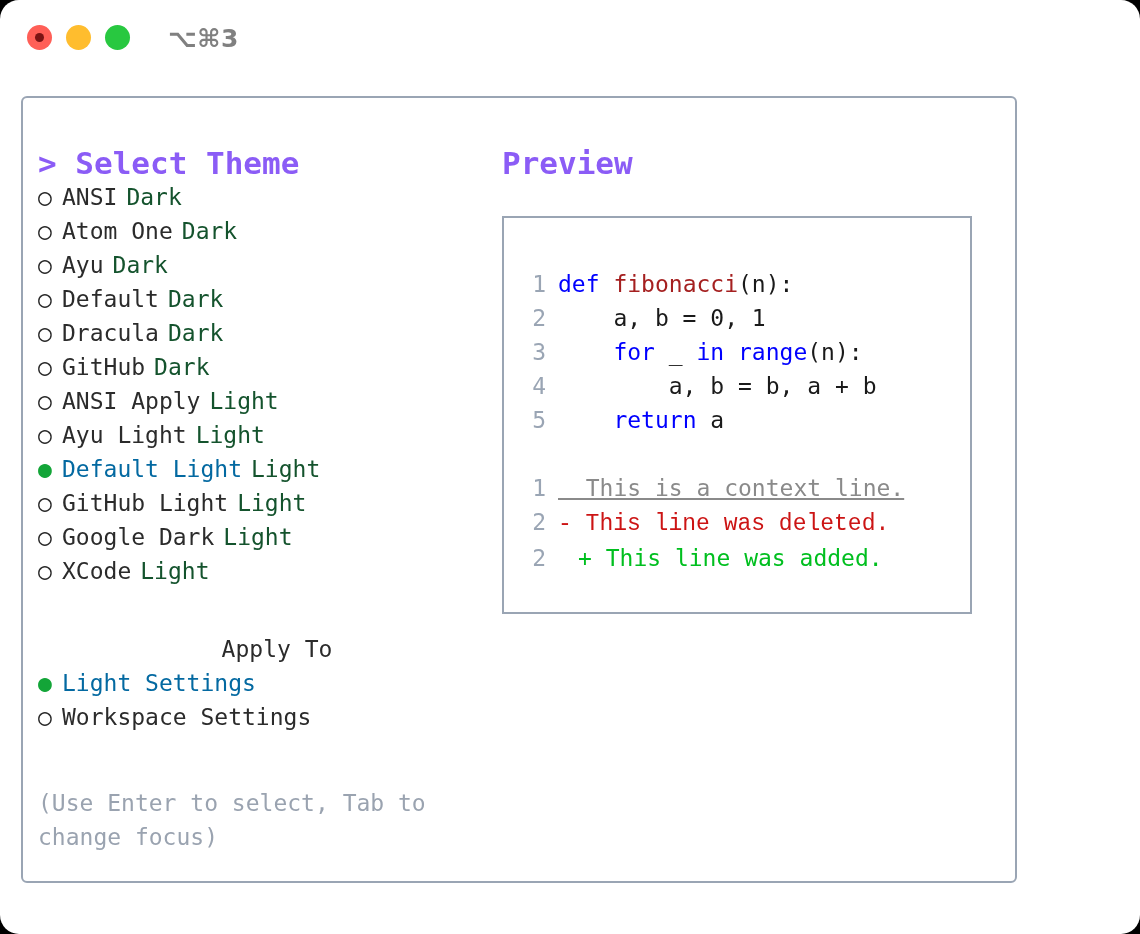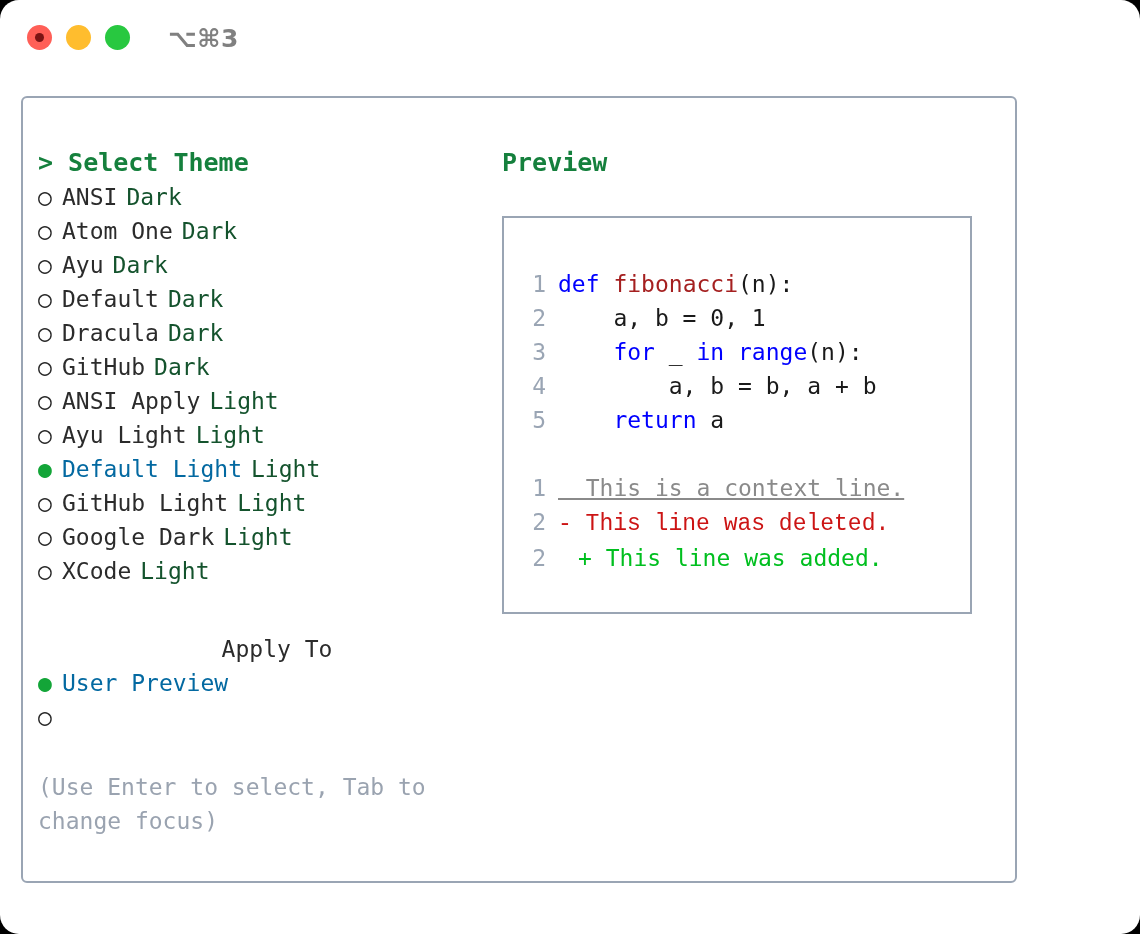--- a/index.html
+++ b/index.html
@@ -89,23 +89,23 @@
 
   
   .left-pane {
     position: absolute;
     left: 15px;
     top: 48px;
     width: 450px;
   }
 
   .pane-title {
-    font-size: 25px;
+    font-size: 31px;
     font-weight: bold;
-    color: #15803d;
+    color: #8b5cf6;
     line-height: 34px;
     white-space: pre;
   }
 
   .option-row {
     display: flex;
     align-items: baseline;
     font-size: 23px;
     line-height: 34px;
     color: #2b2b2b;
@@ -131,21 +131,21 @@
   .section-label {
     font-size: 23px;
     line-height: 34px;
     color: #2b2b2b;
     padding-left: 28px;
     white-space: pre;
     text-align: center;
   }
 
   .hint {
-    margin-top: 36px;
+    margin-top: 52px;
     font-size: 23px;
     line-height: 34px;
     color: #9aa3b0;
     width: 400px;
     white-space: pre-wrap;
   }
 
   
   .right-pane {
     position: absolute;
@@ -223,22 +223,22 @@
             <div class="option-row selected"><span class="marker">●</span><span class="opt-label">Default Light</span><span class="opt-suffix">Light</span></div>
             <div class="option-row"><span class="marker">○</span><span class="opt-label">GitHub Light</span><span class="opt-suffix">Light</span></div>
             <div class="option-row"><span class="marker">○</span><span class="opt-label">Google Dark</span><span class="opt-suffix">Light</span></div>
             <div class="option-row"><span class="marker">○</span><span class="opt-label">XCode</span><span class="opt-suffix">Light</span></div>
           </div>
 
         <div class="section-gap"></div>
 
         <div class="section-label">Apply To</div>
         <div id="apply-list">
-            <div class="option-row selected"><span class="marker">●</span><span class="opt-label">User Preview</span></div>
-            <div class="option-row"><span class="marker">○</span></div>
+            <div class="option-row selected"><span class="marker">●</span><span class="opt-label">Light Settings</span></div>
+            <div class="option-row"><span class="marker">○</span><span class="opt-label">Workspace Settings</span></div>
           </div>
 
         <div class="hint">(Use Enter to select, Tab to change focus)</div>
       </div>
 
       <div class="right-pane">
         <div class="pane-title">Preview</div>
         <div class="preview-box">
           <div class="code">
             <div id="code-lines">

